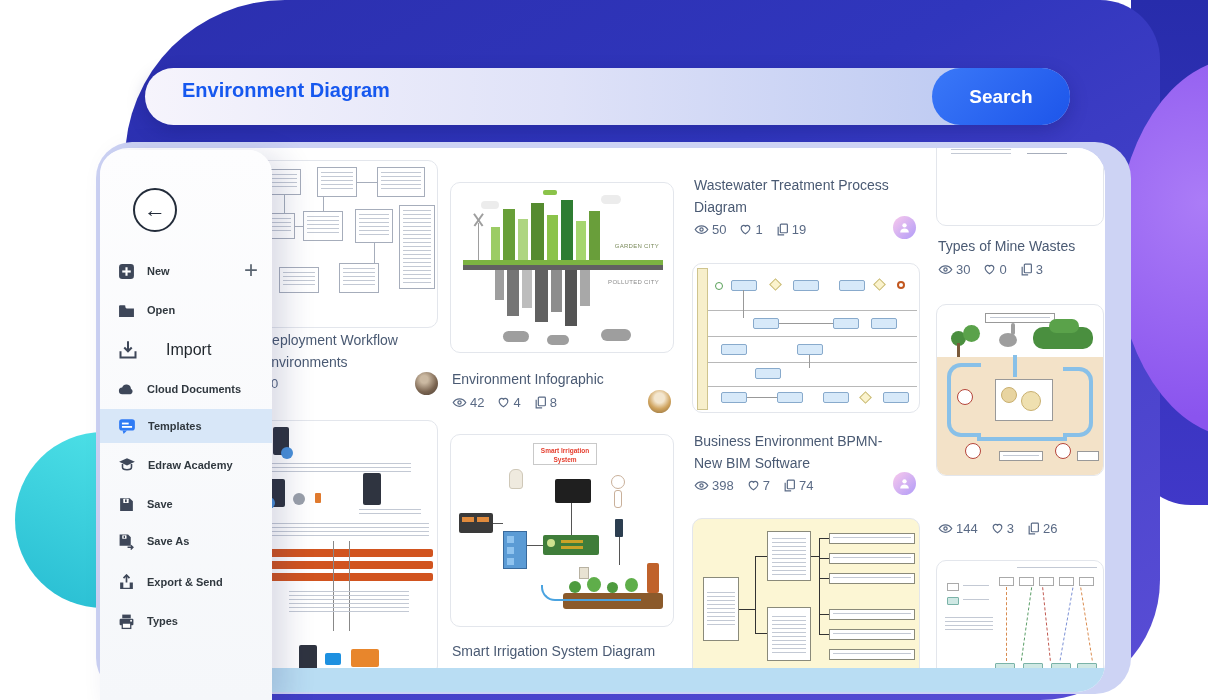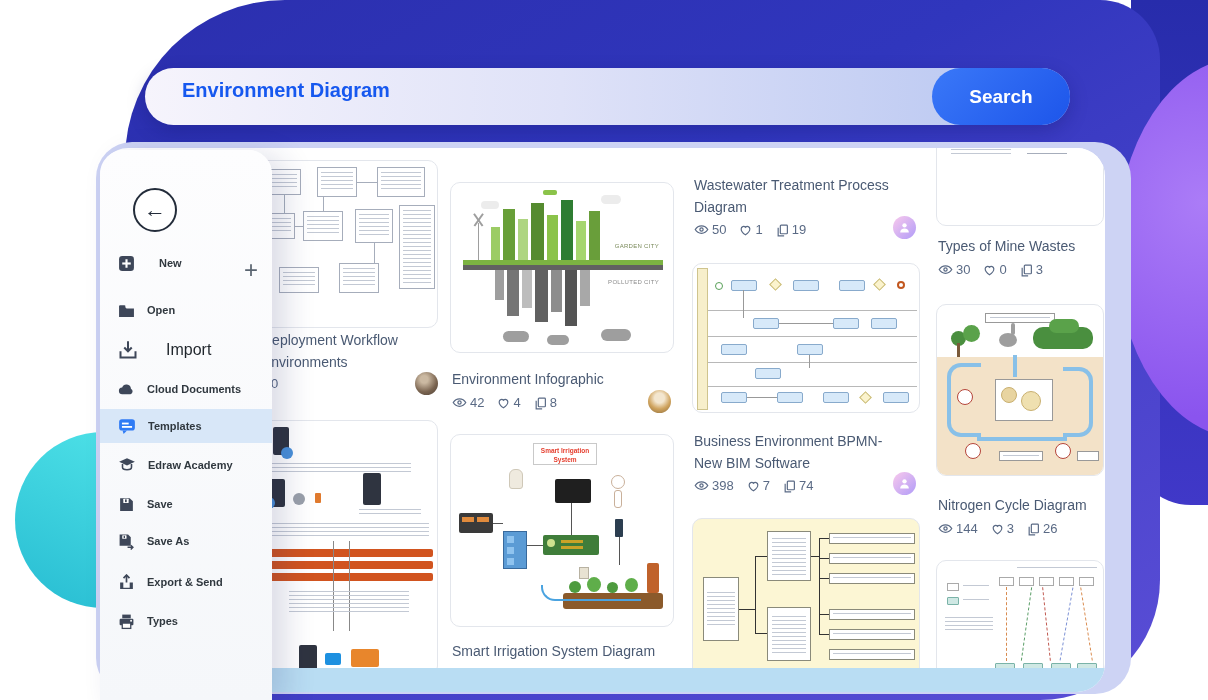--- a/index.html
+++ b/index.html
@@ -44,21 +44,21 @@
   .side-row.import .lbl{font-size:16px;font-weight:400;color:#1f252b;margin-left:28px;}
   .side-row.selected{background:#d8e7f8;}
   .side-row.selected .lbl{font-weight:bold;}
   .side-row svg{flex:0 0 auto;}
   .plus-mark{position:absolute;left:244px;top:256px;font-size:24px;color:#5a6470;font-weight:300;cursor:pointer;z-index:61;}
 
   
   .thumb{position:absolute;background:#fff;border:1px solid #e3e6ec;border-radius:10px;overflow:hidden;}
   .title{position:absolute;font-size:14px;color:#4a5a73;line-height:1.55;}
   .stats{position:absolute;display:flex;gap:13px;align-items:center;font-size:13px;color:#5a6a85;}
-  .stat{display:flex;align-items:flex-end;gap:3px;}
+  .stat{display:flex;align-items:center;gap:3px;}
   .avatar{position:absolute;width:23px;height:23px;border-radius:50%;overflow:hidden;cursor:pointer;}
   .av-photo1{background:radial-gradient(circle at 40% 32%,#cbb9a2 18%,#7a6450 60%,#4d4036);}
   .av-photo2{background:radial-gradient(circle at 50% 35%,#f3e6cf 26%,#cfa35e 58%,#8a6a3a);}
   .av-default{background:linear-gradient(135deg,#f9c9ec,#b19cf8);display:flex;align-items:center;justify-content:center;}
 
   
   .fb{position:absolute;border:1px solid #a6adbb;background:#fff;}
   .tl{position:absolute;background:repeating-linear-gradient(180deg,#c3c9d4 0 1px,transparent 1px 4px);}
   .hl{position:absolute;height:1px;background:#a6adbb;}
   .vl{position:absolute;width:1px;background:#a6adbb;}
@@ -419,21 +419,20 @@
       <div class="bar" style="left:64px;top:82px;width:16px;height:16px;background:#e8d4a0;border:1px solid #c9b070;border-radius:50%;"></div>
       <div class="bar" style="left:84px;top:86px;width:20px;height:20px;background:#efe0b0;border:1px solid #c9b070;border-radius:50%;"></div>
       <div class="bar" style="left:20px;top:84px;width:16px;height:16px;background:#fff;border:1.5px solid #b5453a;border-radius:50%;"></div>
       <div class="bar" style="left:28px;top:138px;width:16px;height:16px;background:#fff;border:1.5px solid #b5453a;border-radius:50%;"></div>
       <div class="bar" style="left:118px;top:138px;width:16px;height:16px;background:#fff;border:1.5px solid #b5453a;border-radius:50%;"></div>
       <div class="gb" style="left:62px;top:146px;width:44px;height:10px;border-color:#999;">
           <div class="tl" style="left:3px;top:3px;right:3px;height:4px;"></div>
         </div>
       <div class="gb" style="left:140px;top:146px;width:22px;height:10px;border-color:#999;"></div>
     </div>
-    <div class="title" style="left:838px;top:347px;width:168px;">Nitrogen Cycle Diagram</div>
     <div class="stats" style="left:838px;top:373px;">
       <span class="stat">
         <svg width="15" height="15" viewBox="0 0 24 24" fill="none" stroke="#5a6a85" stroke-width="2">
             <path d="M2 12s3.5-6 10-6 10 6 10 6-3.5 6-10 6-10-6-10-6z"></path>
             <circle cx="12" cy="12" r="2.6"></circle>
           </svg>
         <span>144</span>
         </span>
       <span class="stat">
         <svg width="13" height="13" viewBox="0 0 24 24" fill="none" stroke="#5a6a85" stroke-width="2.2">
@@ -474,21 +473,21 @@
     </div>
 
     <div class="bottom-band"></div>
   </div>
 
   <div class="sidebar">
     <div class="back-btn">
       <span>←</span>
     </div>
 
-    <div class="side-row" style="top:96px;gap:12px;">
+    <div class="side-row" style="top:104px;">
       <svg width="17" height="17" viewBox="0 0 16 16">
           <rect x="1" y="1" width="14" height="14" rx="3" fill="#3e4759"></rect>
           <rect x="7" y="4" width="2" height="8" fill="#fff"></rect>
           <rect x="4" y="7" width="8" height="2" fill="#fff"></rect>
         </svg>
       <span class="lbl">New</span>
     </div>
     <div class="side-row" style="top:143px;">
       <svg width="17" height="17" viewBox="0 0 16 16">
           <path d="M1 4h5l2 2h7v8H1z" fill="#3e4759"></path>

